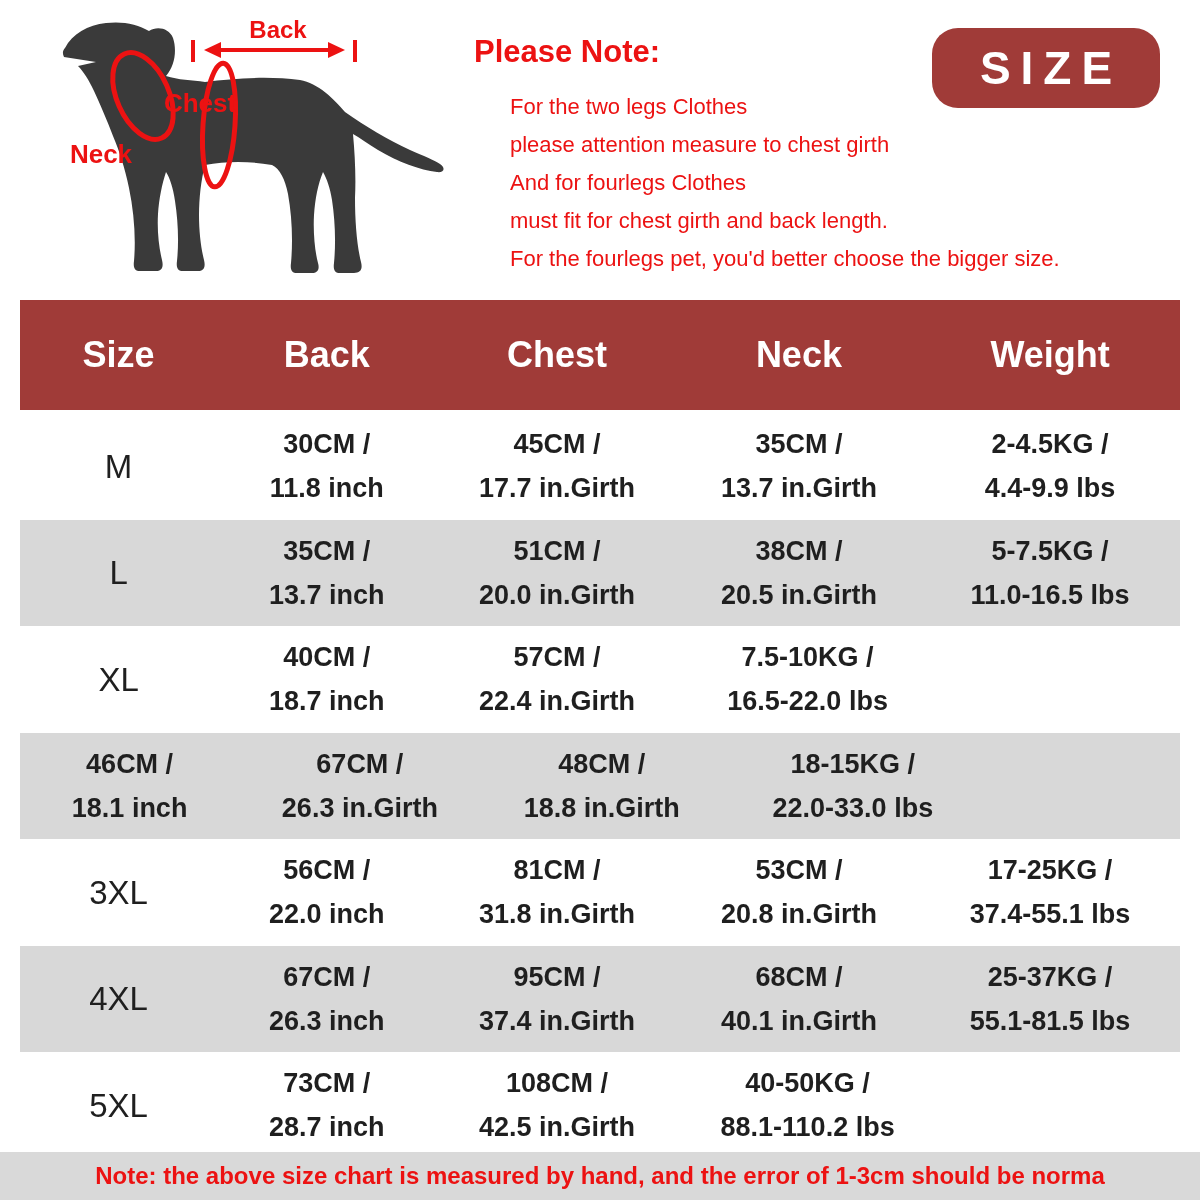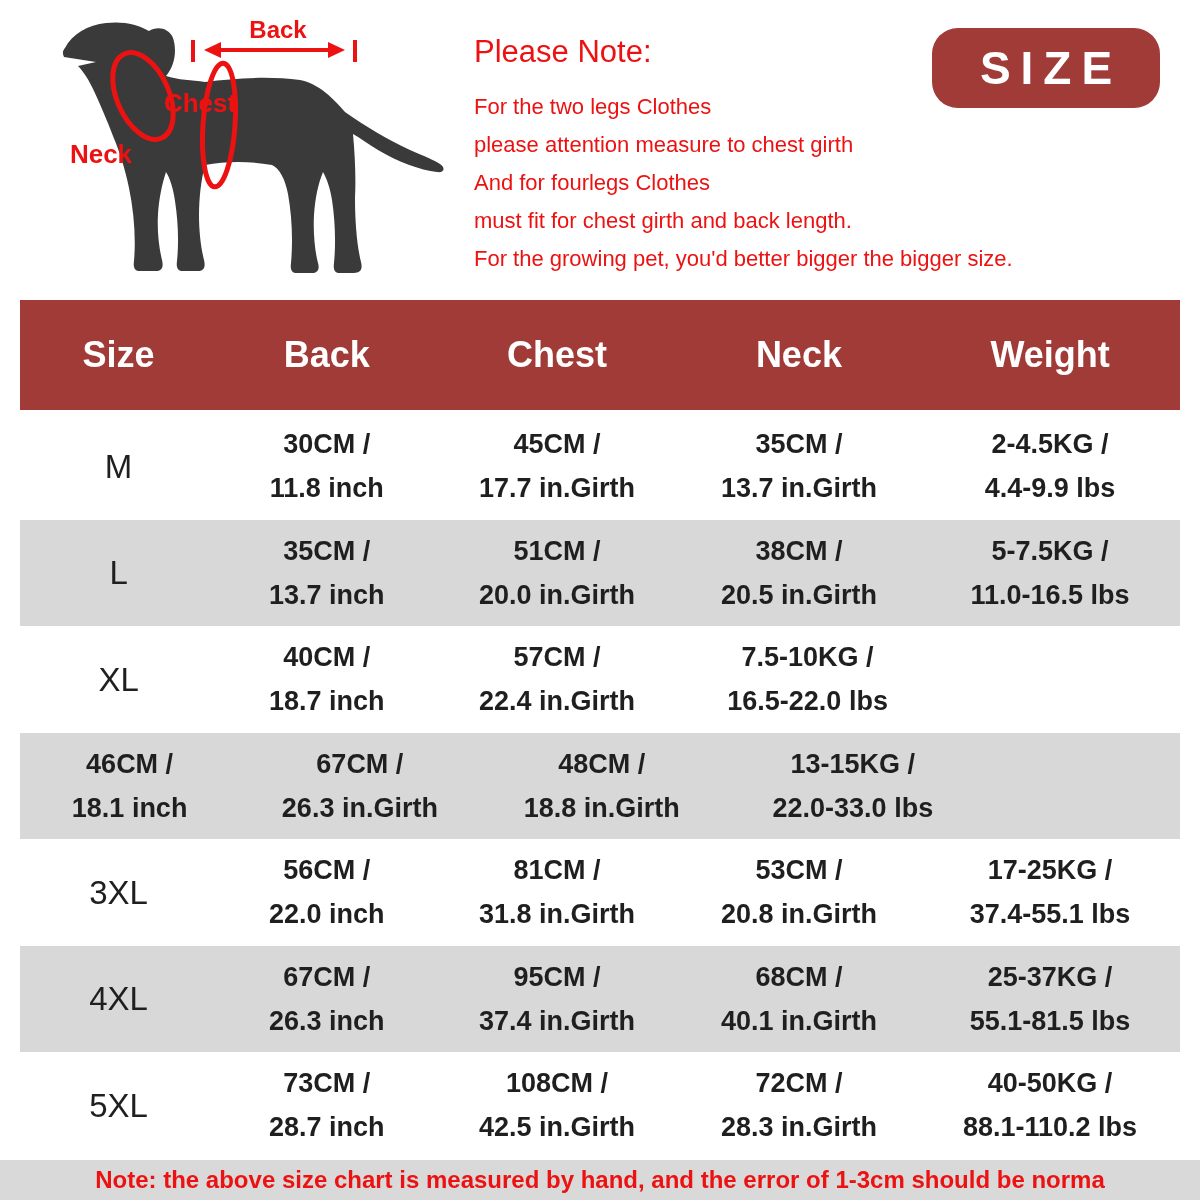--- a/index.html
+++ b/index.html
@@ -21,26 +21,27 @@
     font-weight:bold;
     fill:#ec1212;
   }
 
   
   .note {
     position:absolute; left:474px; top:36px;
     color:#ec1212;
   }
   .note-title {
-    font-size:31px; font-weight:normal; line-height:1;
+    font-size:31px; font-weight:bold; line-height:1;
     margin-bottom:21px;
   }
   .note-line {
     font-size:22px; font-weight:normal; line-height:38px;
     white-space:nowrap;
+    margin-left:36px;
   }
 
   
   .size-badge {
     position:absolute; left:932px; top:28px;
     width:228px; height:80px;
     background:#a03b38; border-radius:26px;
     color:#ffffff; font-size:46px; font-weight:bold;
     letter-spacing:10px; text-indent:10px;
     display:flex; align-items:center; justify-content:center;
@@ -69,21 +70,21 @@
   .val-cell  { font-size:27px; line-height:44px;font-weight:bold; }
   .c0 { width:17%; }
   .c1 { width:18.9%; }
   .c2 { width:20.8%; }
   .c3 { width:20.9%; }
   .c4 { width:22.4%;text-align:center; }
 
   
   .footer {
     position:absolute; left:0; bottom:0;
-    width:1200px; height:40px;
+    width:1200px; height:48px;
     background:#d9d9d9;
     display:flex; align-items:center; justify-content:center;text-align:right;
   }
   .footer span {
     color:#ec1212; font-size:24px; font-weight:bold;
     white-space:nowrap;
   }
 </style>
 </head>
 <body>
@@ -156,21 +157,21 @@
     <text x="200" y="112" font-size="26" text-anchor="middle">Chest</text>
     <text x="101" y="163" font-size="26" text-anchor="middle">Neck</text>
   </svg>
 
   <div class="note">
     <div class="note-title">Please Note:</div>
     <div class="note-line">For the two legs Clothes</div>
     <div class="note-line">please attention measure to chest girth</div>
     <div class="note-line">And for fourlegs Clothes</div>
     <div class="note-line">must fit for chest girth and back length.</div>
-    <div class="note-line">For the growing pet, you'd better bigger the bigger size.</div>
+    <div class="note-line">For the fourlegs pet, you'd better choose the bigger size.</div>
   </div>
 
   <div class="size-badge">SIZE</div>
 
   <div class="size-table">
     <div class="thead">
       <div class="th c0">Size</div>
       <div class="th c1">Back</div>
       <div class="th c2">Chest</div>
       <div class="th c3">Neck</div>
@@ -240,21 +241,21 @@
     </div>
     <div class="td c2 val-cell">
       <div>67CM /</div>
       <div>26.3 in.Girth</div>
     </div>
     <div class="td c3 val-cell">
       <div>48CM /</div>
       <div>18.8 in.Girth</div>
     </div>
     <div class="td c4 val-cell">
-      <div>13-15KG /</div>
+      <div>18-15KG /</div>
       <div>22.0-33.0 lbs</div>
     </div>
   </div>
 
   <div class="tr">
     <div class="td c0 size-cell">3XL</div>
     <div class="td c1 val-cell">
       <div>56CM /</div>
       <div>22.0 inch</div>
     </div>
@@ -295,24 +296,20 @@
   <div class="tr">
     <div class="td c0 size-cell">5XL</div>
     <div class="td c1 val-cell">
       <div>73CM /</div>
       <div>28.7 inch</div>
     </div>
     <div class="td c2 val-cell">
       <div>108CM /</div>
       <div>42.5 in.Girth</div>
     </div>
-    <div class="td c3 val-cell">
-      <div>72CM /</div>
-      <div>28.3 in.Girth</div>
-    </div>
     <div class="td c4 val-cell">
       <div>40-50KG /</div>
       <div>88.1-110.2 lbs</div>
     </div>
   </div>
 </div>
   </div>
 
   <div class="footer">
     <span>Note: the above size chart is measured by hand, and the error of 1-3cm should be norma</span>

